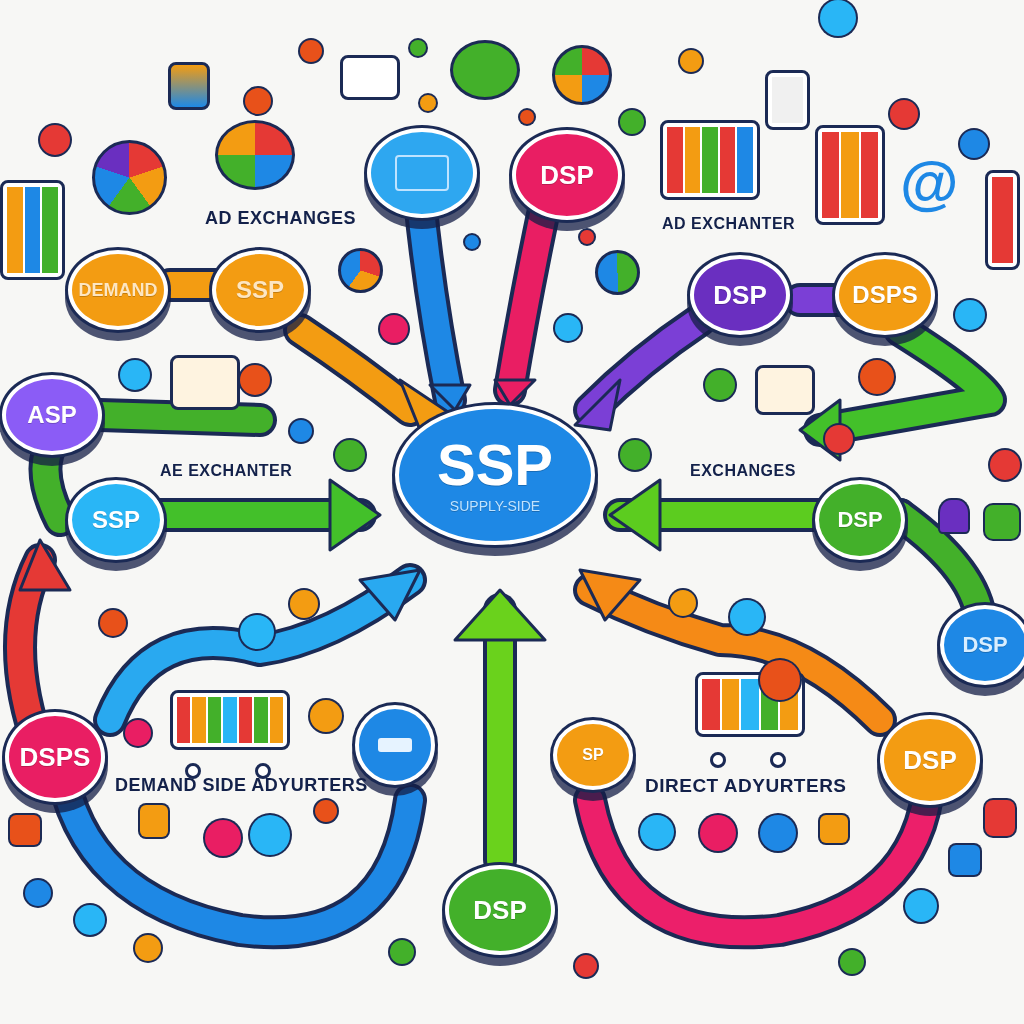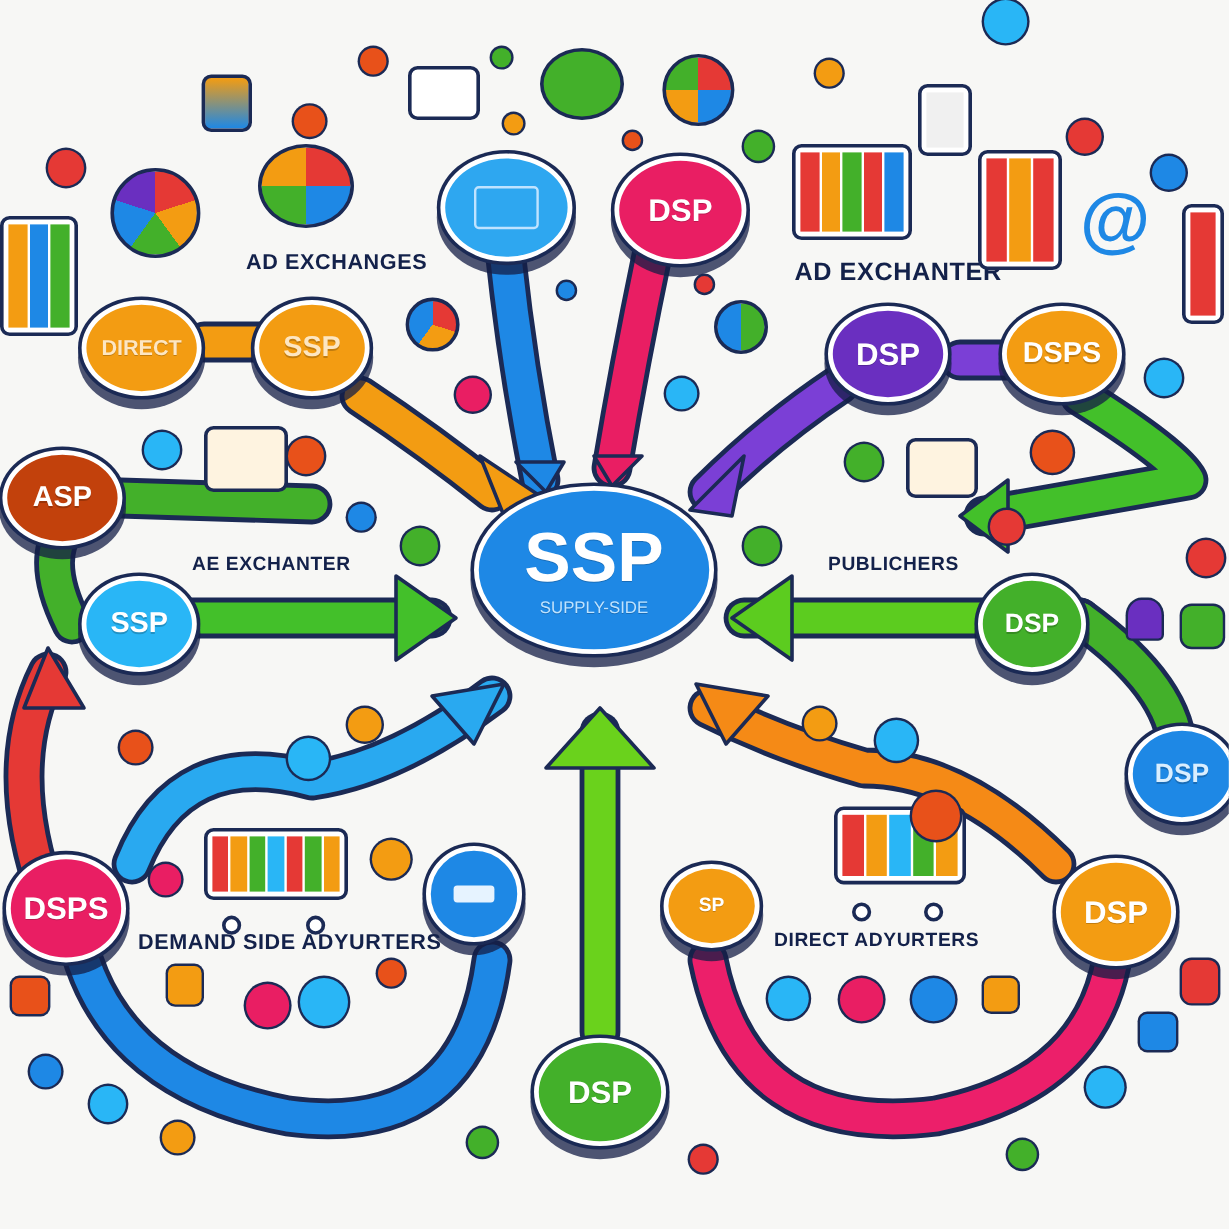--- a/index.html
+++ b/index.html
@@ -91,26 +91,26 @@
 </div>
 
 <div class="node" style="left:367px;top:128px;width:110px;height:90px;background:#2ea7f0;">
   <span style="width:50px;height:32px;border:2px solid #bfe3ff;border-radius:4px;display:block;"></span>
 </div>
 <div class="node" style="left:512px;top:130px;width:110px;height:90px;background:#e91e63;">
   <span style="font-size:26px;">DSP</span>
 </div>
 
 <div class="node" style="left:68px;top:250px;width:100px;height:80px;background:#f39c12;">
-  <span style="font-size:18px;color:#fde6c2;">DIRECT</span>
+  <span style="font-size:18px;color:#fde6c2;">DEMAND</span>
 </div>
 <div class="node" style="left:212px;top:250px;width:96px;height:80px;background:#f39c12;">
   <span style="font-size:24px;color:#fde6c2;">SSP</span>
 </div>
-<div class="node" style="left:2px;top:375px;width:100px;height:80px;background:#c2410c;">
+<div class="node" style="left:2px;top:375px;width:100px;height:80px;background:#8b5cf6;">
   <span style="font-size:24px;">ASP</span>
 </div>
 <div class="node" style="left:68px;top:480px;width:96px;height:80px;background:#29b6f6;">
   <span style="font-size:24px;">SSP</span>
 </div>
 <div class="node" style="left:5px;top:712px;width:100px;height:90px;background:#e91e63;">
   <span style="font-size:26px;">DSPS</span>
 </div>
 <div class="node" style="left:355px;top:705px;width:80px;height:80px;background:#1e88e5;">
   <span style="width:34px;height:14px;background:#e6f3ff;border-radius:3px;display:block;"></span>
@@ -132,25 +132,25 @@
   <span style="font-size:26px;">DSP</span>
 </div>
 <div class="node" style="left:553px;top:720px;width:80px;height:70px;background:#f39c12;">
   <span style="font-size:16px;">SP</span>
 </div>
 <div class="node" style="left:445px;top:865px;width:110px;height:90px;background:#43b02a;">
   <span style="font-size:26px;">DSP</span>
 </div>
 
 <div class="label" style="left:205px;top:208px;font-size:18px;">AD EXCHANGES</div>
-<div class="label" style="left:662px;top:215px;font-size:21px;">AD EXCHANTER</div>
+<div class="label" style="left:662px;top:215px;font-size:16px;">AD EXCHANTER</div>
 <div class="label" style="left:160px;top:462px;font-size:16px;">AE EXCHANTER</div>
-<div class="label" style="left:690px;top:462px;font-size:16px;">PUBLICHERS</div>
+<div class="label" style="left:690px;top:462px;font-size:16px;">EXCHANGES</div>
 <div class="label" style="left:115px;top:775px;font-size:18px;">DEMAND SIDE ADYURTERS</div>
-<div class="label" style="left:645px;top:775px;font-size:16px;">DIRECT ADYURTERS</div>
+<div class="label" style="left:645px;top:775px;font-size:19px;">DIRECT ADYURTERS</div>
 
 <div class="icon" style="left:215px;top:120px;width:80px;height:70px;border-radius:50%;background:conic-gradient(#e53935 0 25%,#1e88e5 0 50%,#43b02a 0 75%,#f39c12 0);"></div>
 <div class="icon" style="left:92px;top:140px;width:75px;height:75px;border-radius:50%;background:conic-gradient(#e53935 0 20%,#f39c12 0 40%,#43b02a 0 60%,#1e88e5 0 80%,#6a2fc0 0);"></div>
 <div class="icon" style="left:552px;top:45px;width:60px;height:60px;border-radius:50%;background:conic-gradient(#e53935 0 25%,#1e88e5 0 50%,#f39c12 0 75%,#43b02a 0);"></div>
 <div class="icon" style="left:338px;top:248px;width:45px;height:45px;border-radius:50%;background:conic-gradient(#e53935 0 30%,#f39c12 0 60%,#1e88e5 0);"></div>
 <div class="icon" style="left:595px;top:250px;width:45px;height:45px;border-radius:50%;background:conic-gradient(#43b02a 0 50%,#1e88e5 0);"></div>
 <div class="icon" style="left:660px;top:120px;width:100px;height:80px;">
   <div class="bars">
       <span style="background:#e53935"></span>
       <span style="background:#f39c12"></span>

